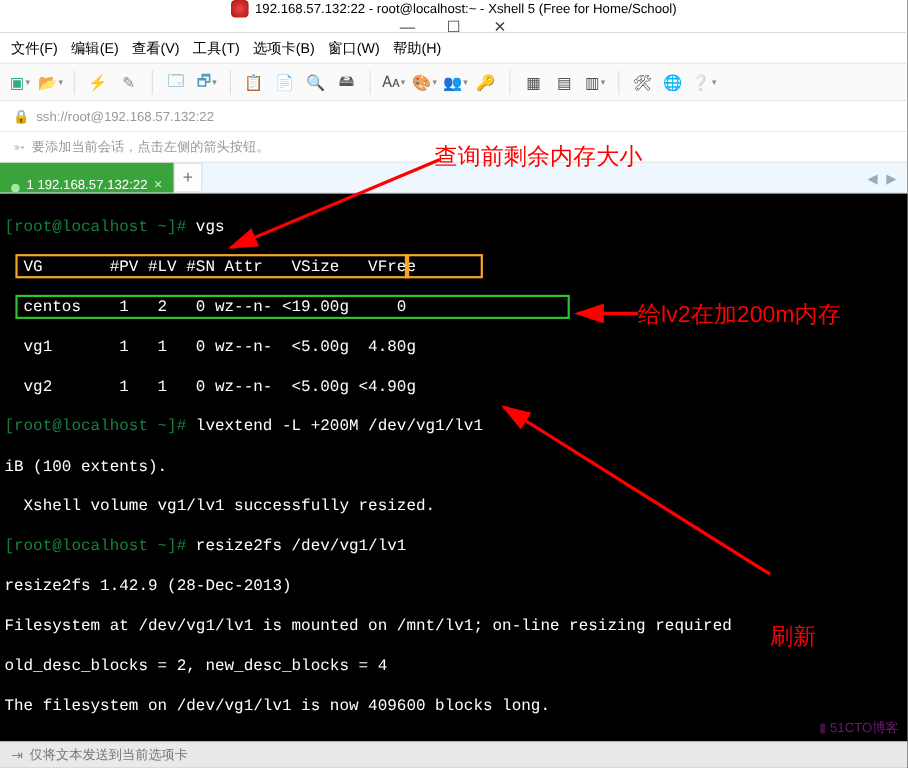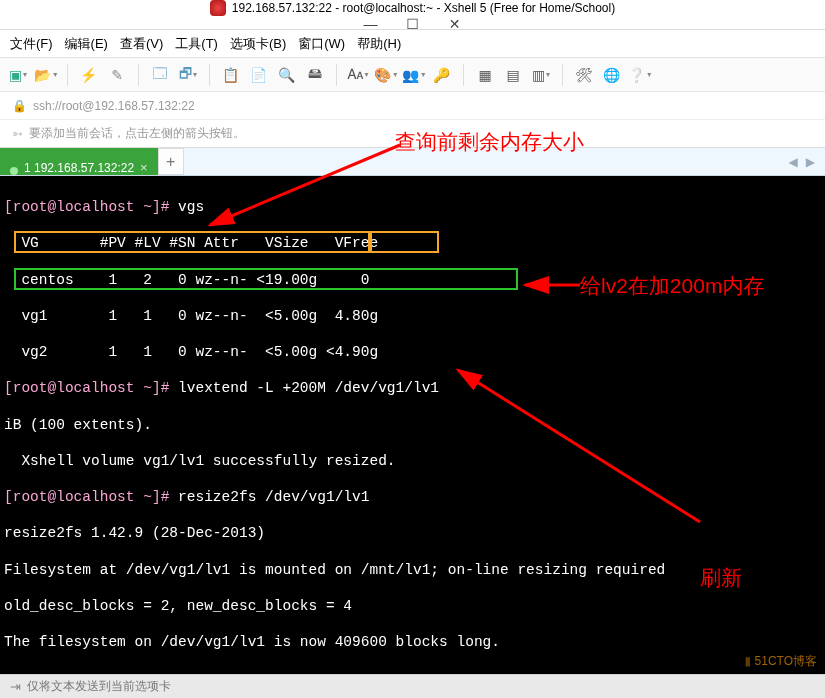--- a/index.html
+++ b/index.html
@@ -106,21 +106,21 @@
     color:#fff;
     font-family: Consolas, "Courier New", monospace;
     font-size: 14.5px;
     line-height: 1.25;
     padding: 4px 4px 4px 4px;
     white-space: pre;
     height: 500px;
     position:relative;
     overflow:hidden;
   }
-  .c-cyan{color:#f9a8d4;}
+  .c-cyan{color:#15803d;}
   .row{display:block;}
   .box-orange{
     position:absolute;
     border:2px solid #f7a62a;
     pointer-events:none;
   }
   .box-green{
     position:absolute;
     border:2px solid #2dc32d;
     pointer-events:none;
@@ -138,21 +138,21 @@
     pointer-events:none;
   }
   .arrow-svg{position:absolute;pointer-events:none;}
   .statusbar{
     position:absolute;left:0;bottom:0;right:0;height:24px;
     background:#e9e9e9;border-top:1px solid #d0d0d0;
     display:flex;align-items:center;padding:0 10px;font-size:12px;color:#777;gap:6px;
   }
   .watermark{
     position:absolute;right:8px;bottom:28px;
-    font-size:12px;color:#a16207;font-family:sans-serif;
+    font-size:12px;color:#701a75;font-family:sans-serif;
   }
   .lock-ico{font-size:12px;color:#bbb;}
   .arrow-ico{font-size:13px;color:#bbb;}
   .sendarrow{font-size:13px;color:#888;}
 </style>
 </head>
 <body>
 
 <div class="titlebar">
   <div style="display:flex;align-items:center;">

